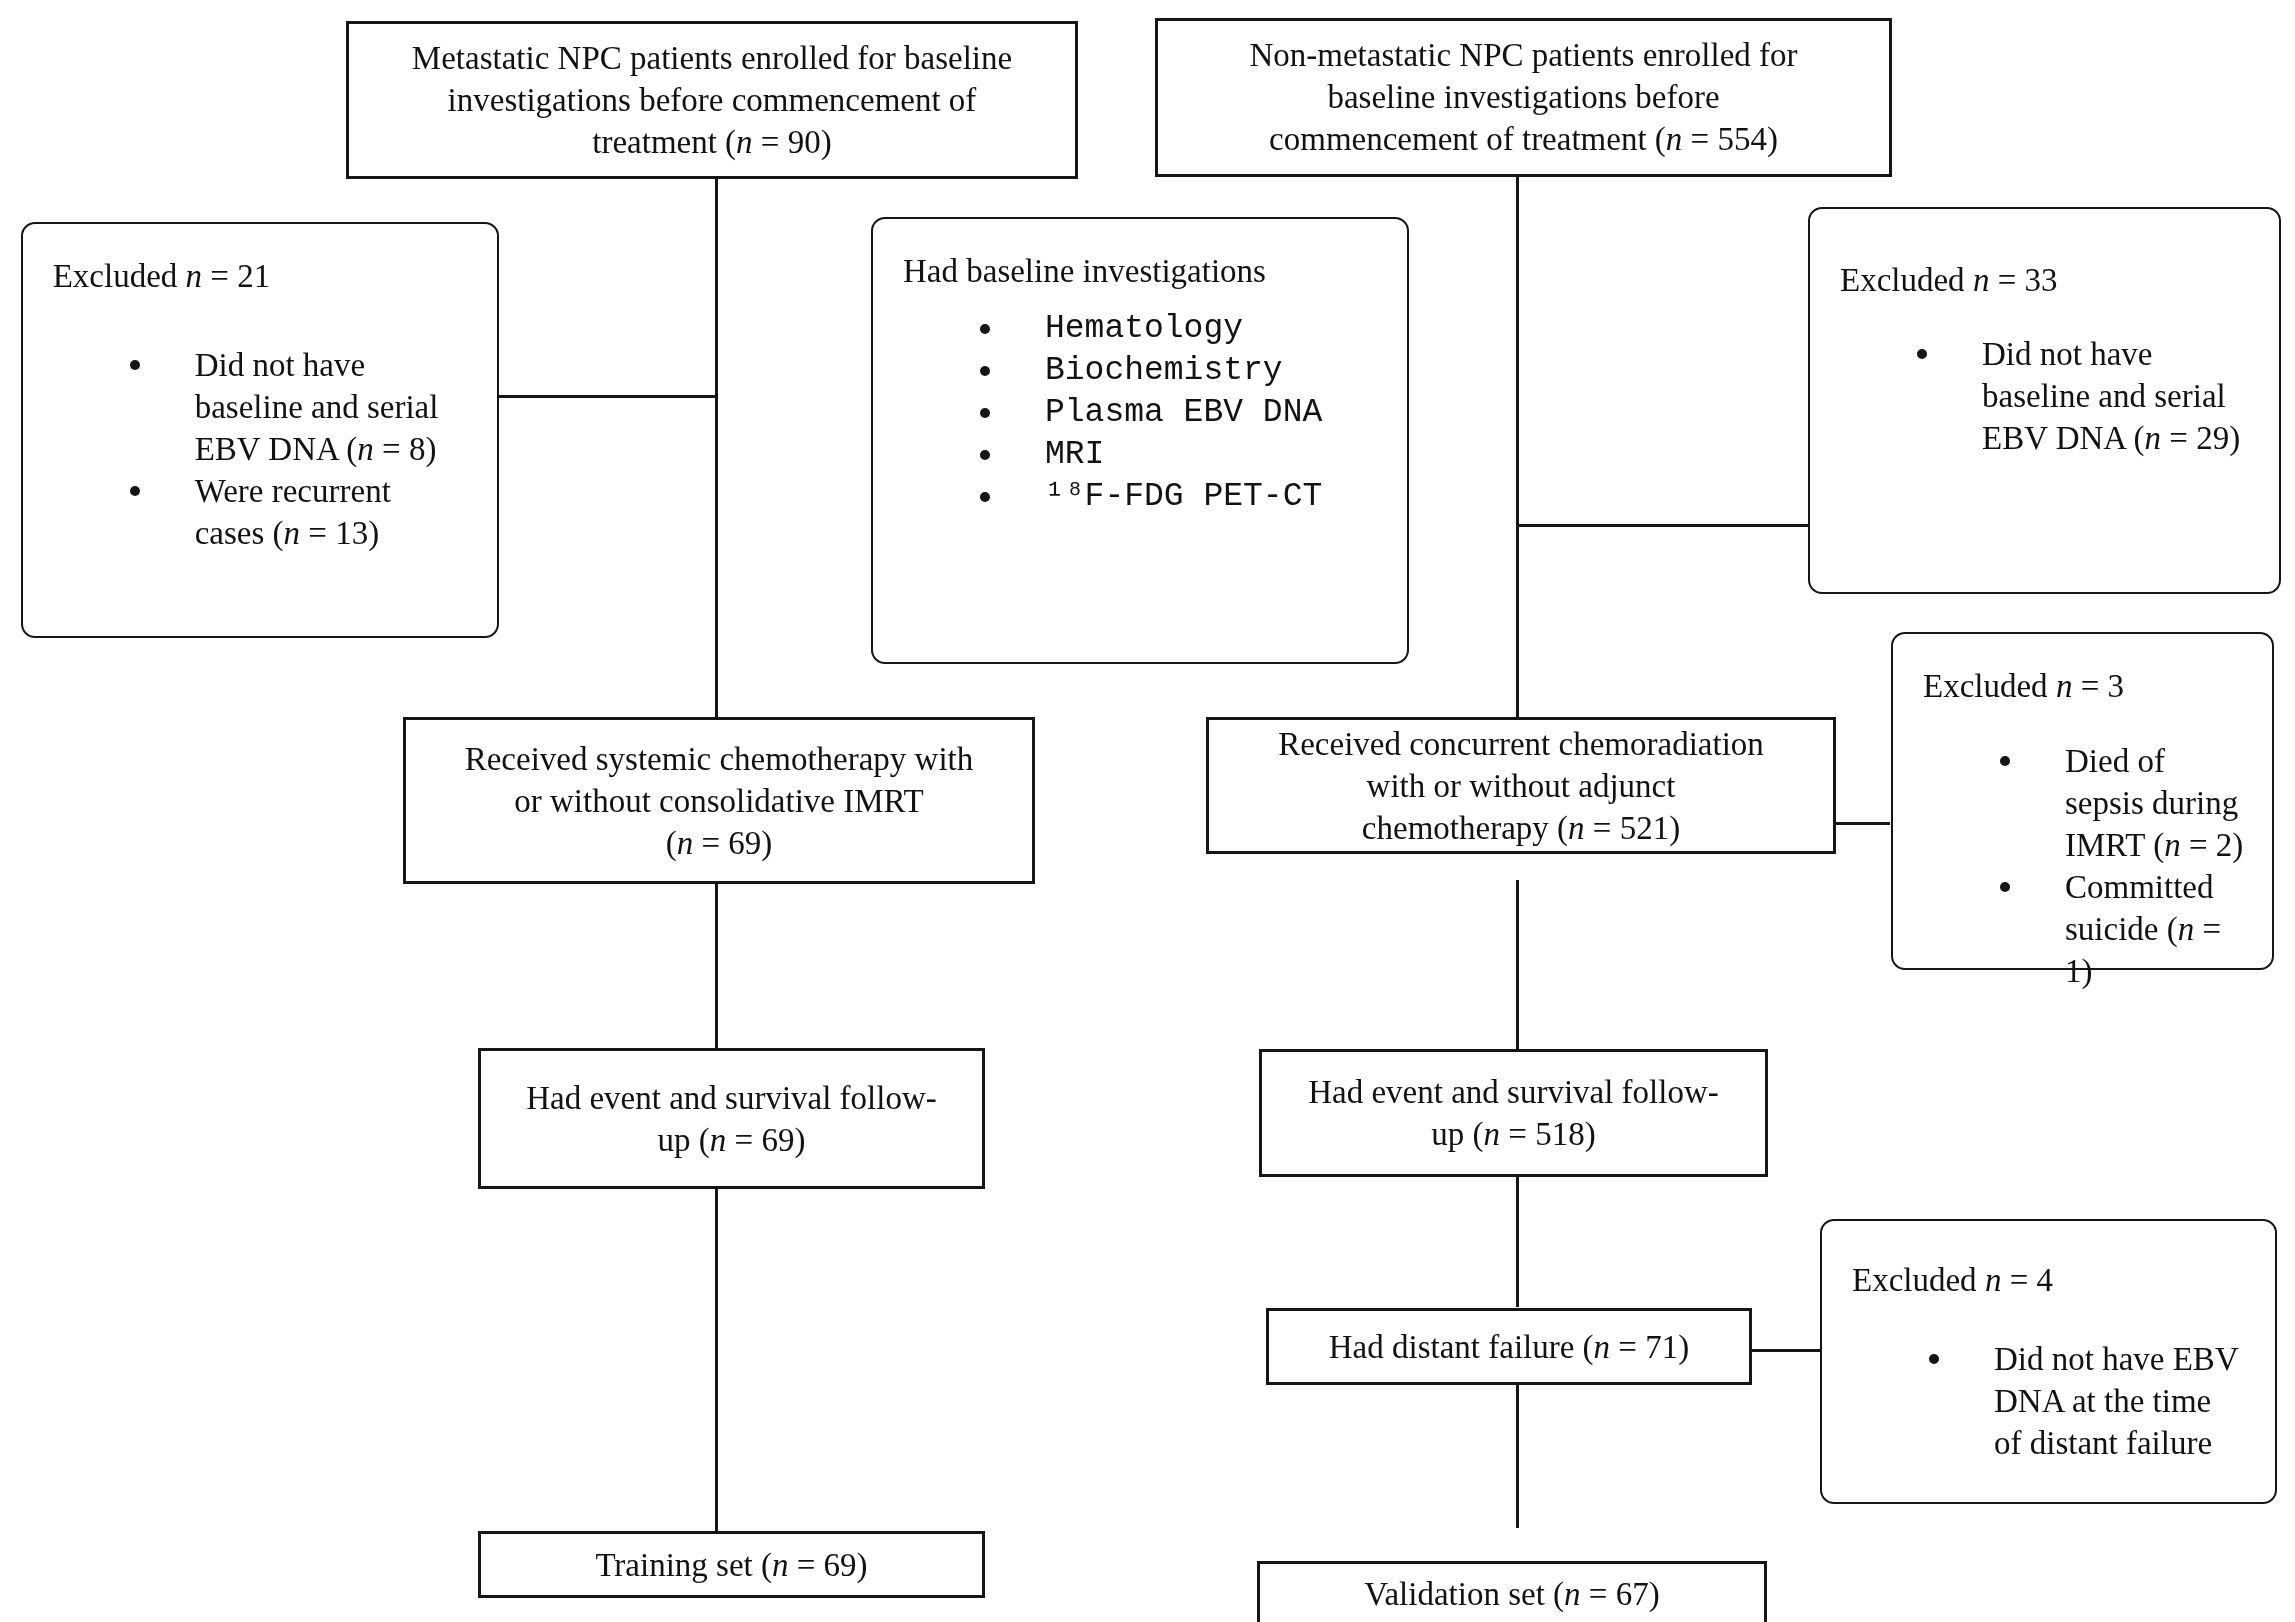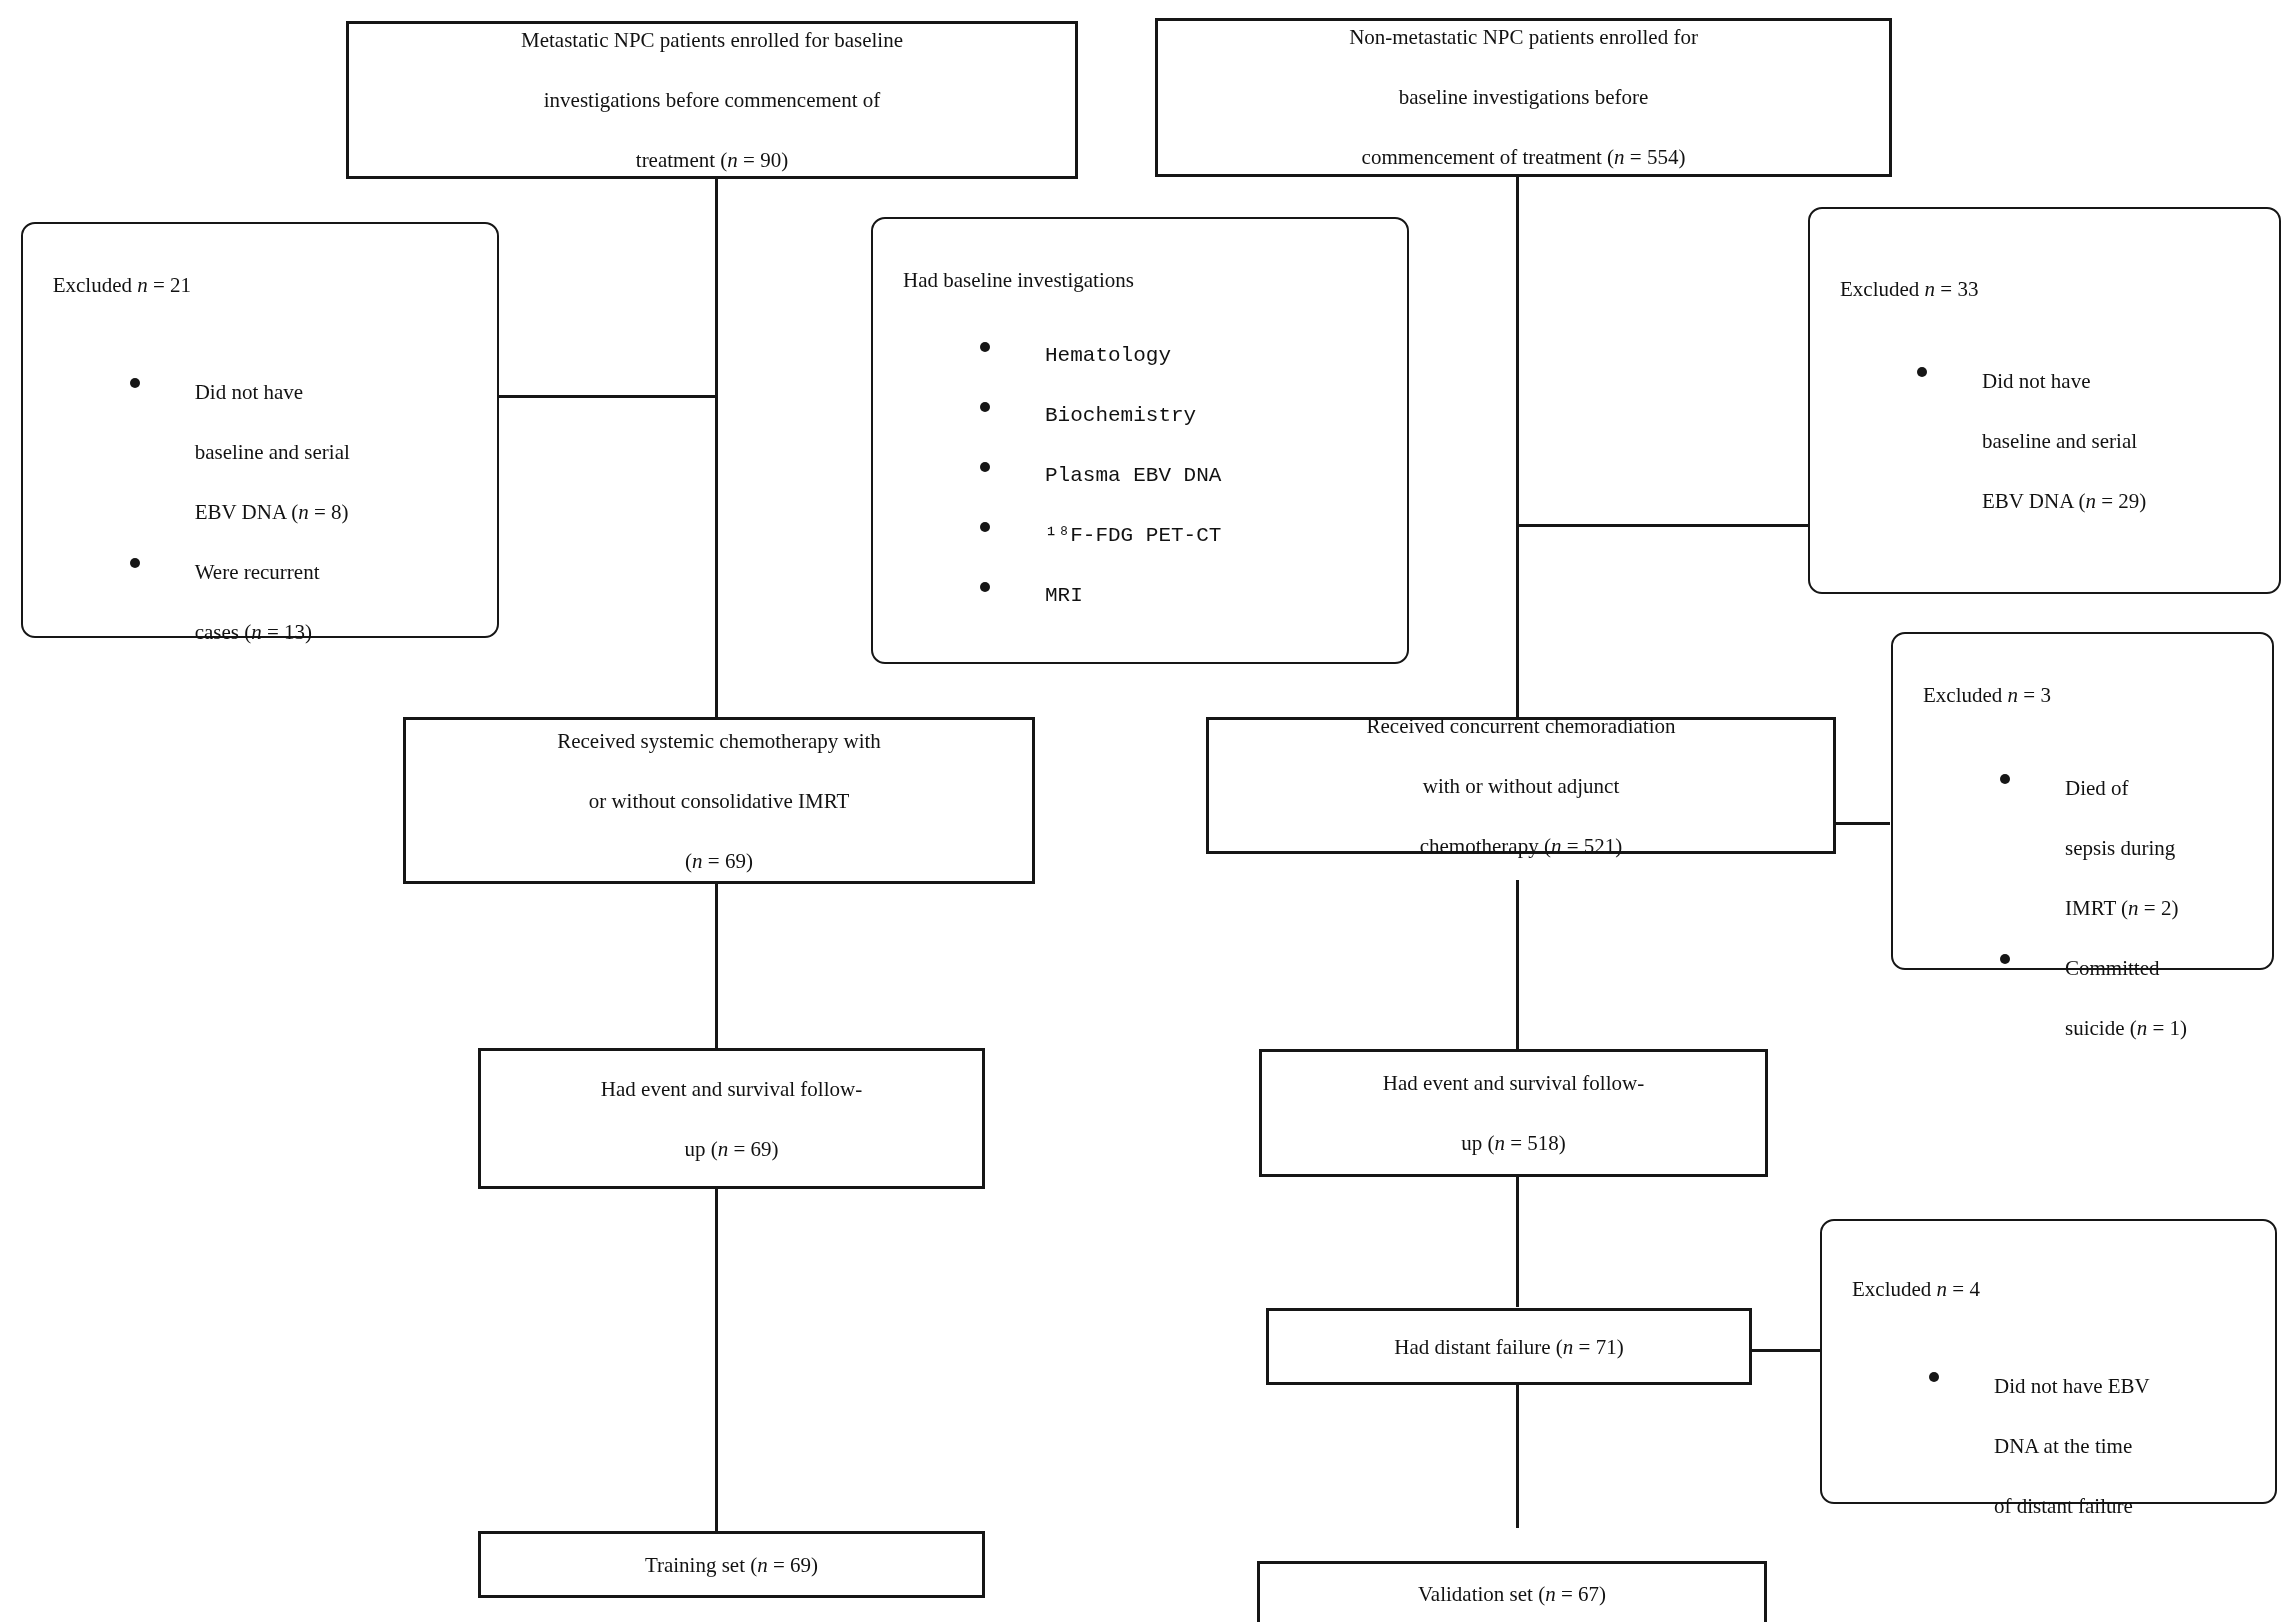--- a/index.html
+++ b/index.html
@@ -1,21 +1,21 @@
 <!DOCTYPE html>
 <html style="font-size:8.5px"><head>
 <meta charset="utf-8">
 <style>
   html,body{margin:0;padding:0;background:#ffffff;}
   .canvas{
     position:relative;
     width:2295px;height:1623px;
     background:#ffffff;
     font-family:"Liberation Serif","DejaVu Serif",serif;
-    font-size:21px;line-height:60px;color:#121212;
+    font-size:33px;line-height:42px;color:#121212;
   }
   .box{
     position:absolute;
     box-sizing:border-box;
     background:#ffffff;
     border:2.6px solid #161616;
   }
   .main{border-width:3.2px;}
   .cbox{display:flex;align-items:center;justify-content:center;text-align:center;}
   .cbox .txt{white-space:pre-line;padding:0 10.6px;}
@@ -75,22 +75,22 @@
 cases (<i>n</i> = 13)</li>
     </ul>
   </div>
 
   <div class="box lbox" data-name="baseline-investigations-box" style="left:871px;top:217px;width:538px;height:447px;">
     <div class="title" data-name="baseline-investigations-title">Had baseline investigations</div>
     <ul class="blist" data-name="baseline-investigations-list">
       <li data-name="list-item">Hematology</li>
       <li data-name="list-item">Biochemistry</li>
       <li data-name="list-item">Plasma EBV DNA</li>
+      <li data-name="list-item">MRI</li>
       <li data-name="list-item">¹⁸F-FDG PET-CT</li>
-      <li data-name="list-item">MRI</li>
     </ul>
   </div>
 
   <div class="box lbox" data-name="excluded-nonmetastatic-box" style="left:1808px;top:207px;width:473px;height:387px;">
     <div class="title" data-name="excluded-nonmetastatic-title">Excluded <i>n</i> = 33</div>
     <ul class="blist" data-name="excluded-nonmetastatic-list" style="margin-top:32px;">
       <li data-name="list-item">Did not have
 baseline and serial
 EBV DNA (<i>n</i> = 29)</li>
     </ul>

